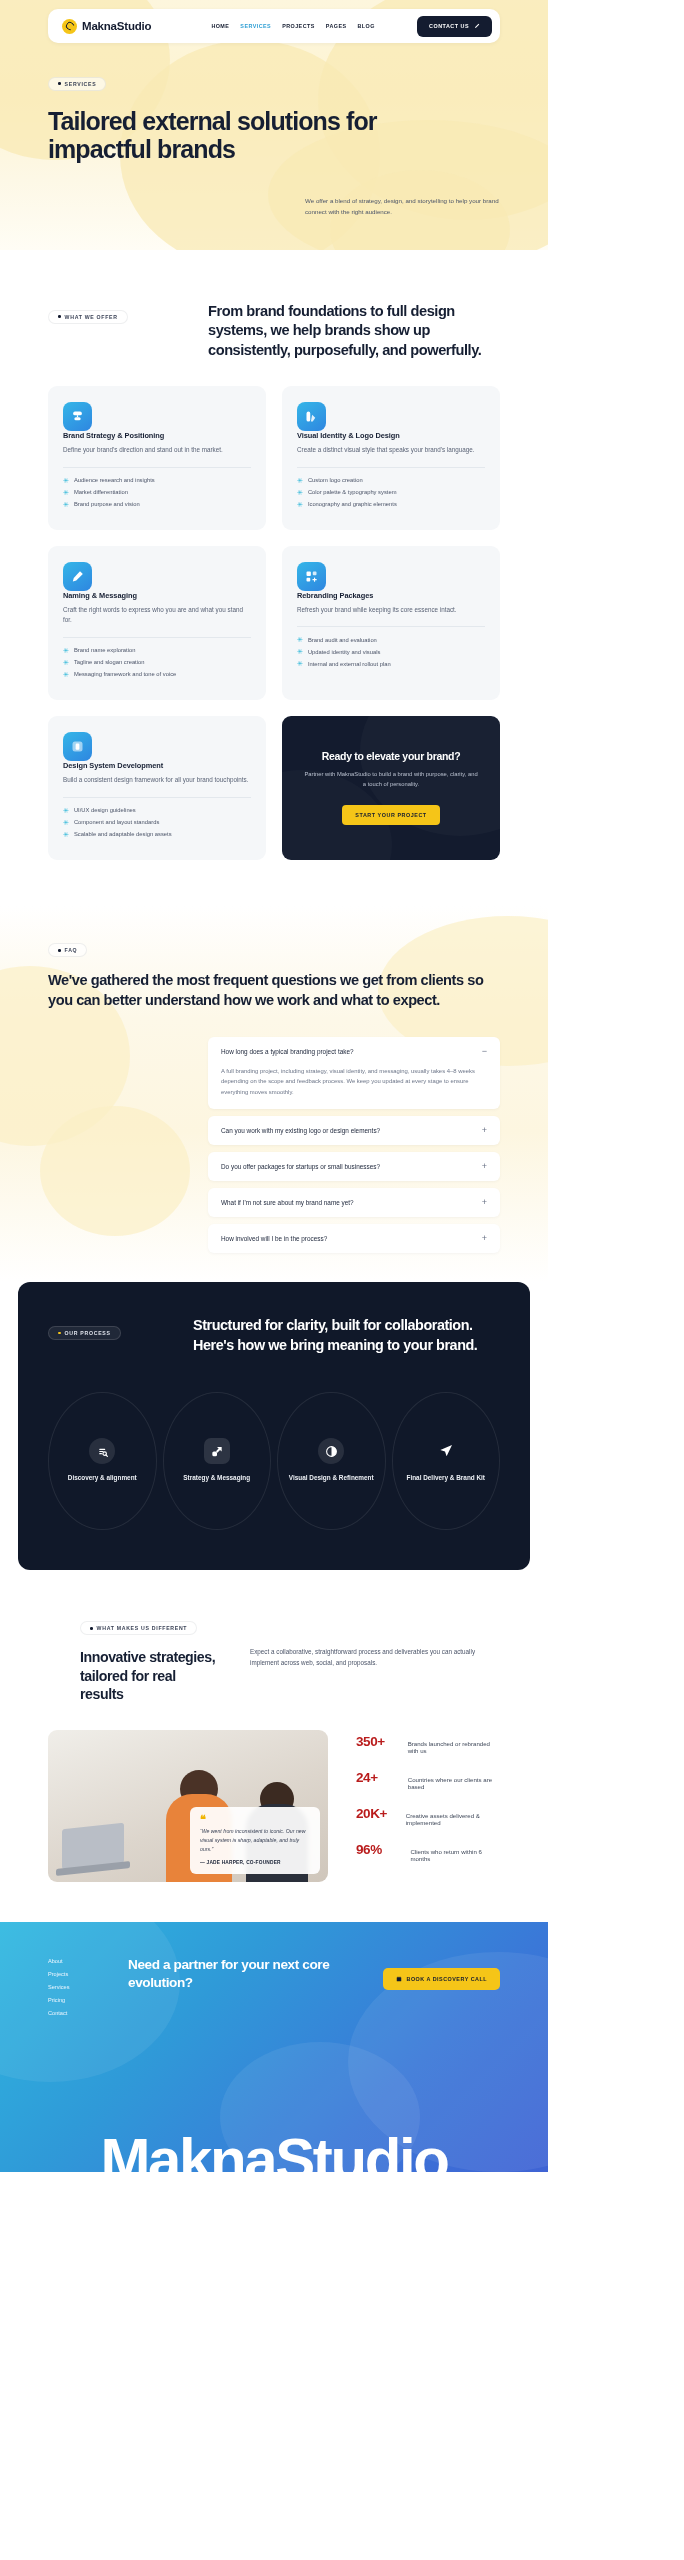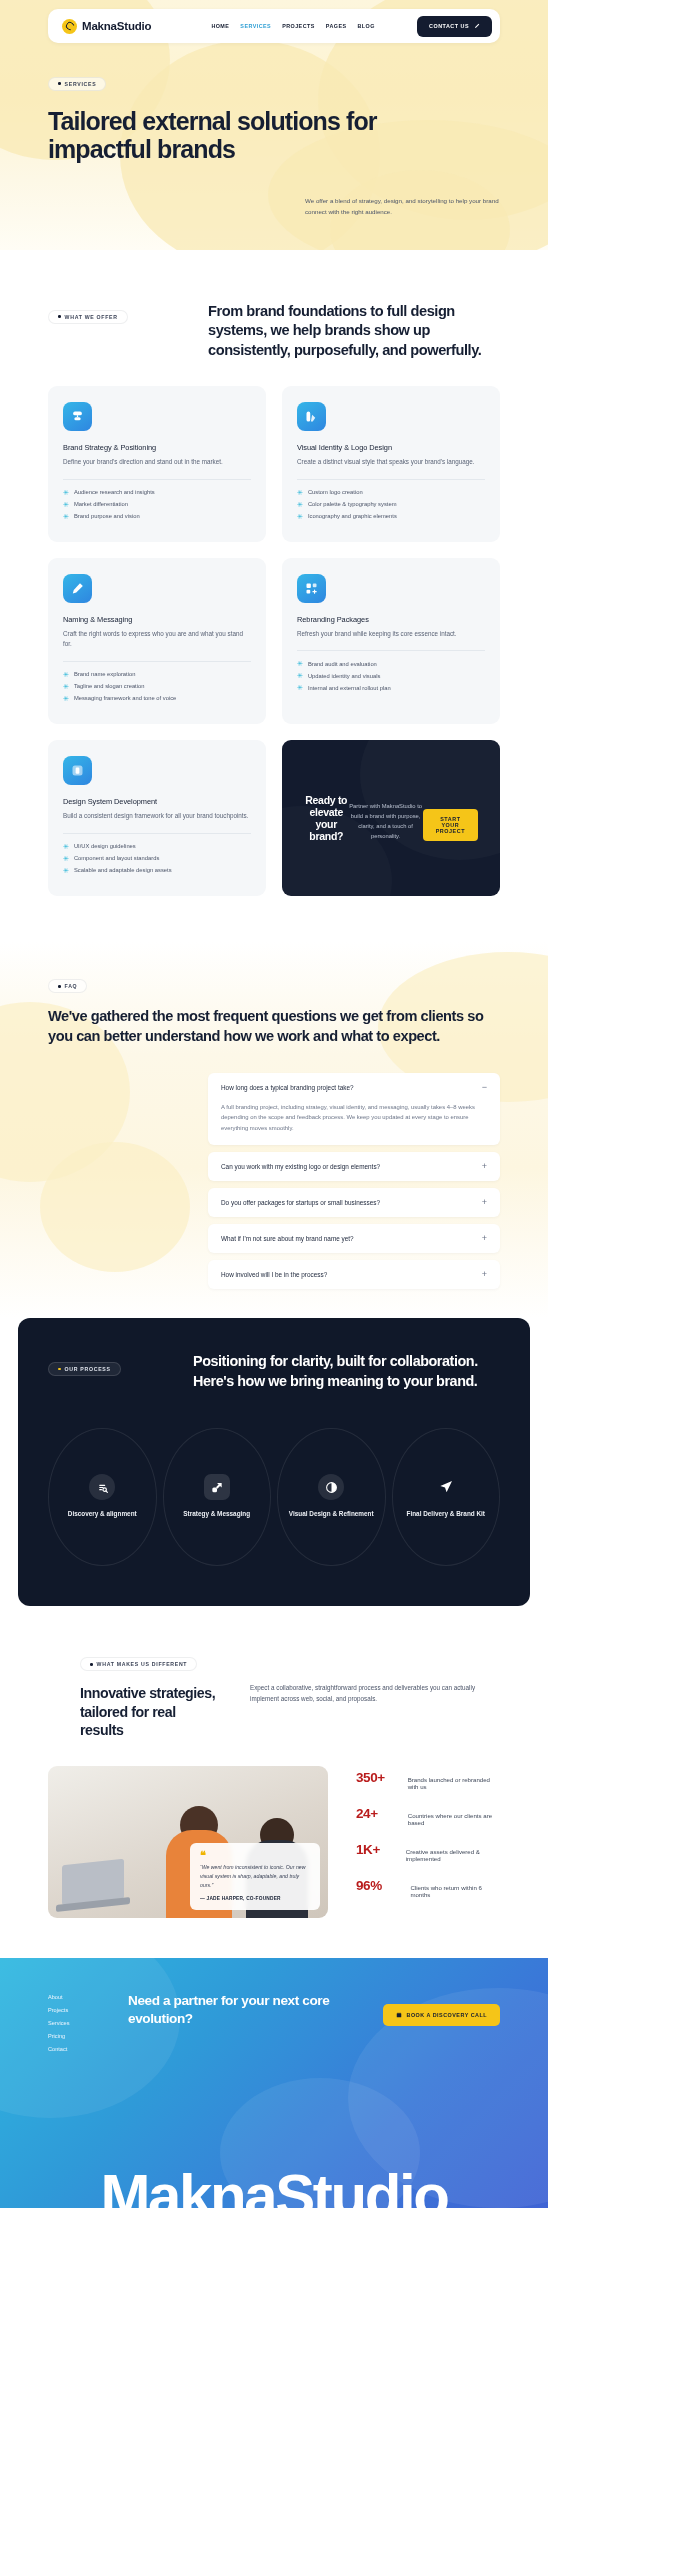--- a/index.html
+++ b/index.html
@@ -96,32 +96,32 @@
   .cards { display:flex; flex-wrap:wrap; gap:16px; margin-top:26px; }
   .card {
     width:calc(50% - 8px);
     background:#f5f7f9; border-radius:9px; padding:16px 15px 17px 15px;
   }
   .card-icon {
     width:29px;height:29px;border-radius:8px;
     background:linear-gradient(145deg,#35b6e8 0%,#2e86e0 100%);
     display:flex;align-items:center;justify-content:center;
   }
-  .card h3 { font-size:7.4px; font-weight:400; margin-top:12px; color:#161f33; letter-spacing:-.05px;}
+  .card h3 { font-size:7.4px; font-weight:700; color:#161f33; letter-spacing:-.05px;}
   .card p { font-size:6.3px; line-height:1.68; color:#5a6376; margin-top:5px; }
   .card hr { border:none; border-top:1px solid #e3e8ed; margin:11px 0 9px 0; }
   .feat { display:flex; align-items:center; gap:5px; margin-bottom:5px; }
   .feat .star { color:#29b6d8; font-size:7px; line-height:1; }
   .feat span.txt { font-size:5.8px; color:#4b5468; }
 
   
   .promo {
     width:calc(50% - 8px);
     background:#131b2e; border-radius:9px;
-    display:flex;flex-direction:row;align-items:center;justify-content:center;
+    display:flex;flex-direction:column;align-items:center;justify-content:center;
     text-align:center; padding:26px 22px; position:relative; overflow:hidden;
   }
   .promo::before{
     content:""; position:absolute; width:200px;height:170px;border-radius:50%;
     background:rgba(255,255,255,.028); right:-60px; top:-50px;
   }
   .promo::after{
     content:""; position:absolute; width:180px;height:150px;border-radius:50%;
     background:rgba(255,255,255,.022); left:-70px; bottom:-60px;
   }
@@ -495,21 +495,21 @@
 
   <section class="process-wrap">
     <div class="process">
       <div class="process-head">
         <div class="pill-col">
           <div class="pill">
             <span class="dot"></span>
             <span>OUR PROCESS</span>
           </div>
         </div>
-        <h2>Positioning for clarity, built for collaboration. Here's how we bring meaning to your brand.</h2>
+        <h2>Structured for clarity, built for collaboration. Here's how we bring meaning to your brand.</h2>
       </div>
 
       <div class="steps">
         <div class="step">
           <div class="step-ic">
             <svg width="13" height="13" viewBox="0 0 24 24" fill="none" stroke="#fff" stroke-width="2.2" stroke-linecap="round">
               <path d="M7 8h9M7 12h6M7 16h3"></path>
                 <circle cx="16" cy="16" r="3.2" fill="none"></circle>
                 <path d="M18.4 18.4 21 21"></path>
             </svg>
@@ -575,21 +575,21 @@
       <div class="stats">
         <div class="stat">
           <span class="num">350+</span>
           <span class="lbl">Brands launched or rebranded with us</span>
         </div>
         <div class="stat">
           <span class="num">24+</span>
           <span class="lbl">Countries where our clients are based</span>
         </div>
         <div class="stat">
-          <span class="num">1K+</span>
+          <span class="num">20K+</span>
           <span class="lbl">Creative assets delivered &amp; implemented</span>
         </div>
         <div class="stat">
           <span class="num">96%</span>
           <span class="lbl">Clients who return within 6 months</span>
         </div>
       </div>
     </div>
   </section>
 

